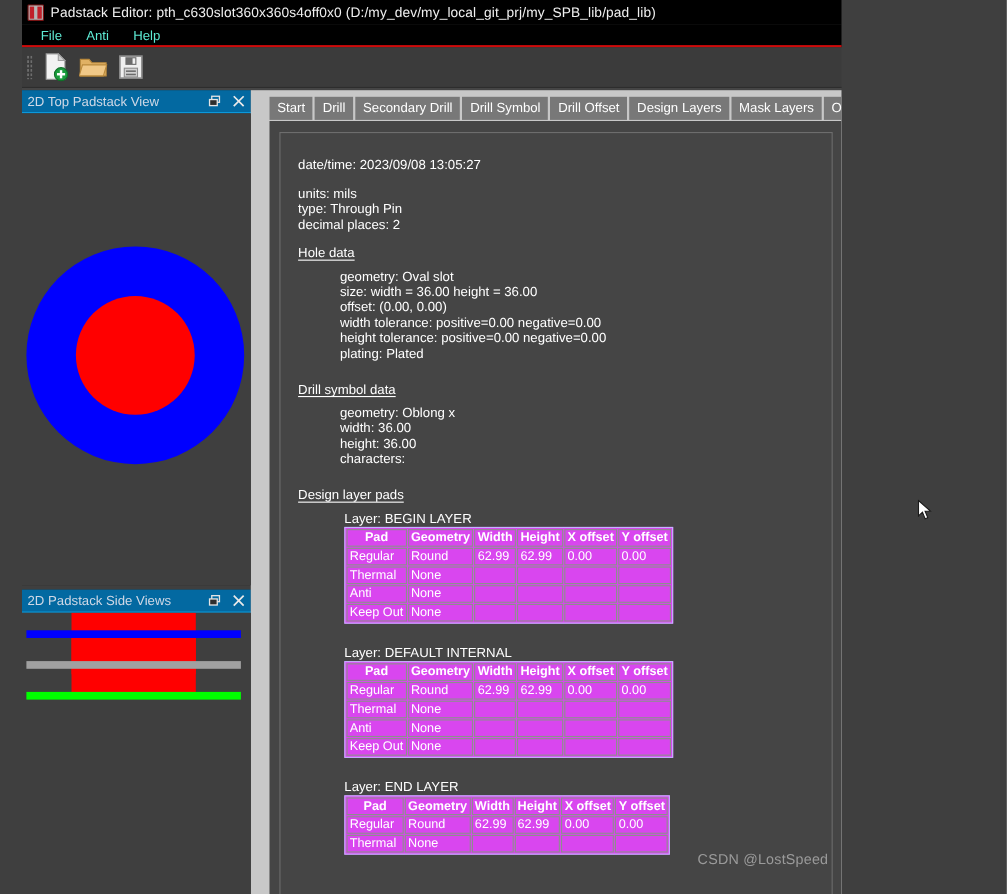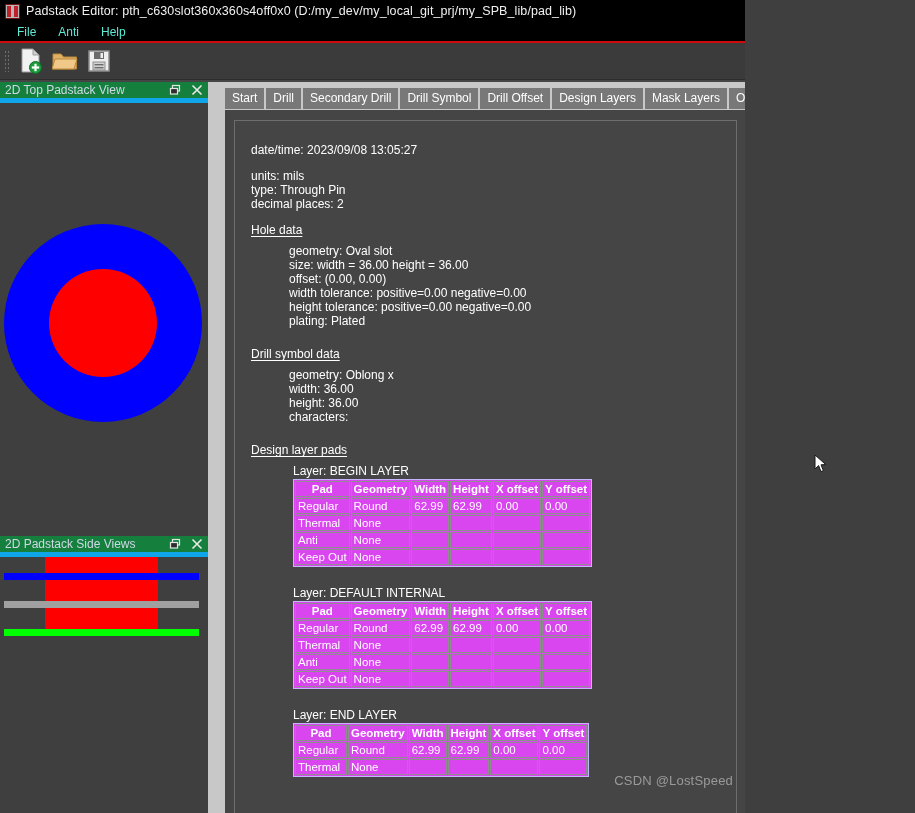--- a/index.html
+++ b/index.html
@@ -8,20 +8,21 @@
     width: 915px; height: 813px;
     overflow: hidden;
     background: #3f3f3f;
     font-family: "Liberation Sans", sans-serif;
   }
 
   #app {
     position: relative;
     width: 745px; height: 813px;
     background: #454545;
+    margin-left: 20px;
   }
 
   
   .titlebar {
     height: 22px;
     background: #000000;
     display: flex;
     align-items: center;
     padding-left: 5px;
     color: #f0f0f0;
@@ -98,27 +99,27 @@
     width: 208px;
     flex: 0 0 208px;
     display: flex;
     flex-direction: column;
     background: #2a2a2a;
   }
 
   .dock-panel { display: flex; flex-direction: column; }
   .dock-title {
     height: 21px;
-    background: #15803d;
+    background: #0369a1;
     display: flex;
     align-items: center;
     color: #cfd8e6;
     font-size: 12px;
     padding-left: 5px;
-    border-bottom: 5px solid #0ea5e9;
+    border-bottom: 1px solid #0ea5e9;
   }
   .dock-title .label { flex: 1 1 auto; white-space: nowrap; }
   .dock-btn {
     width: 22px; height: 19px;
     display: flex; align-items: center; justify-content: center;
     color: #e4e4e4;
     cursor: default;
   }
   .dock-body {
     flex: 1 1 auto;

